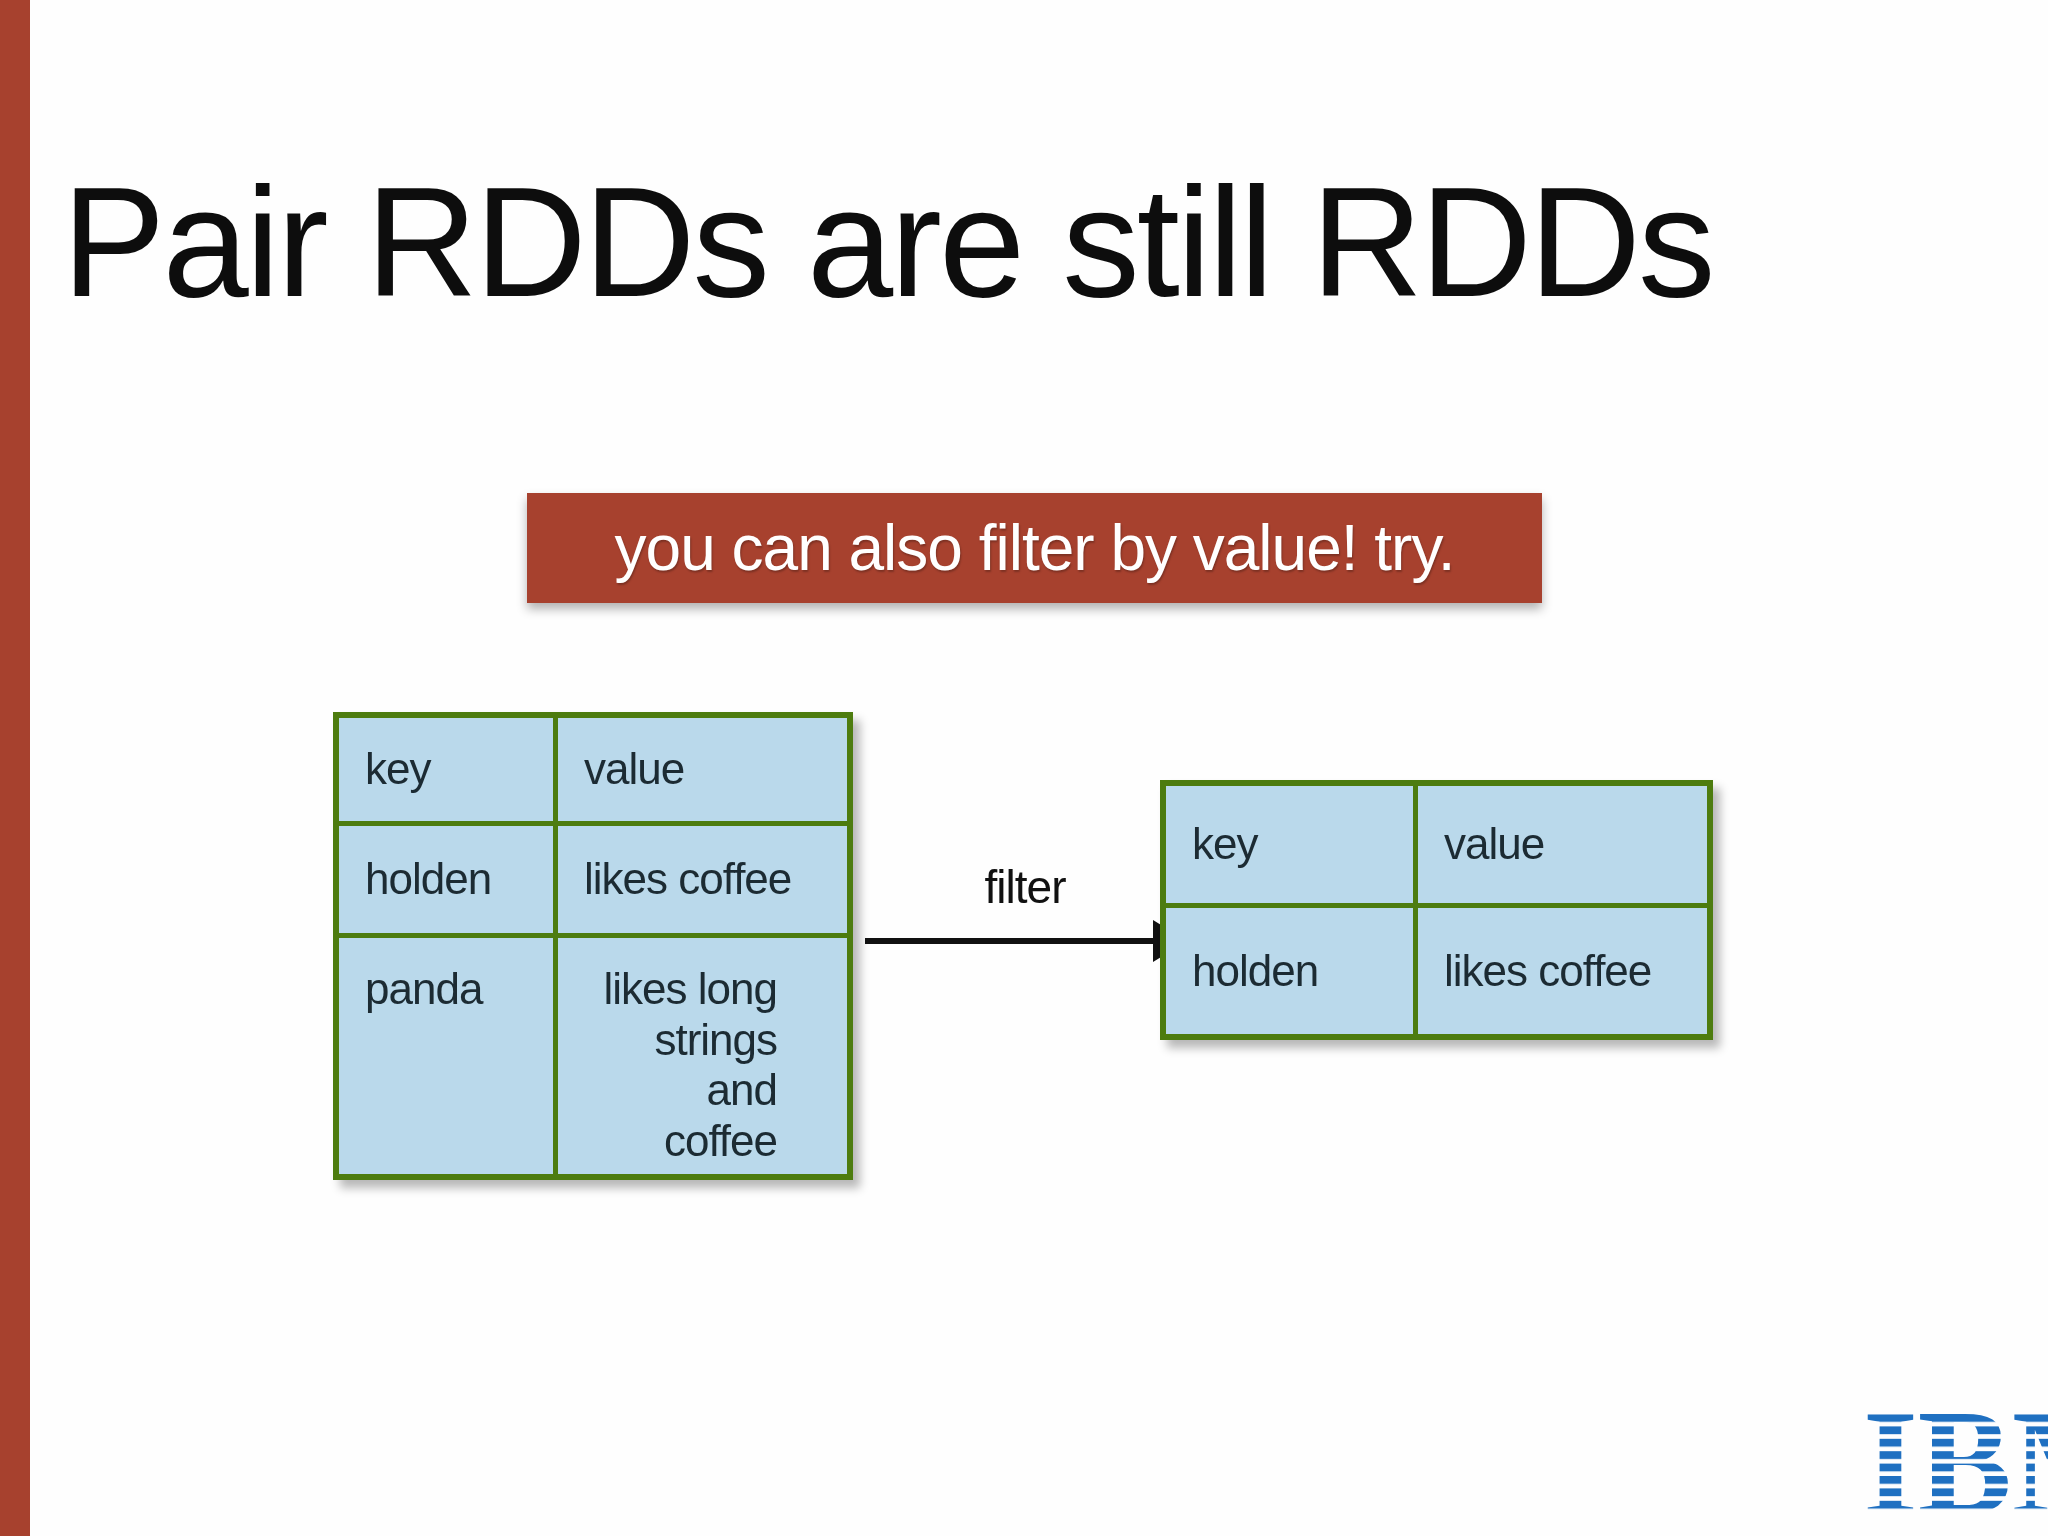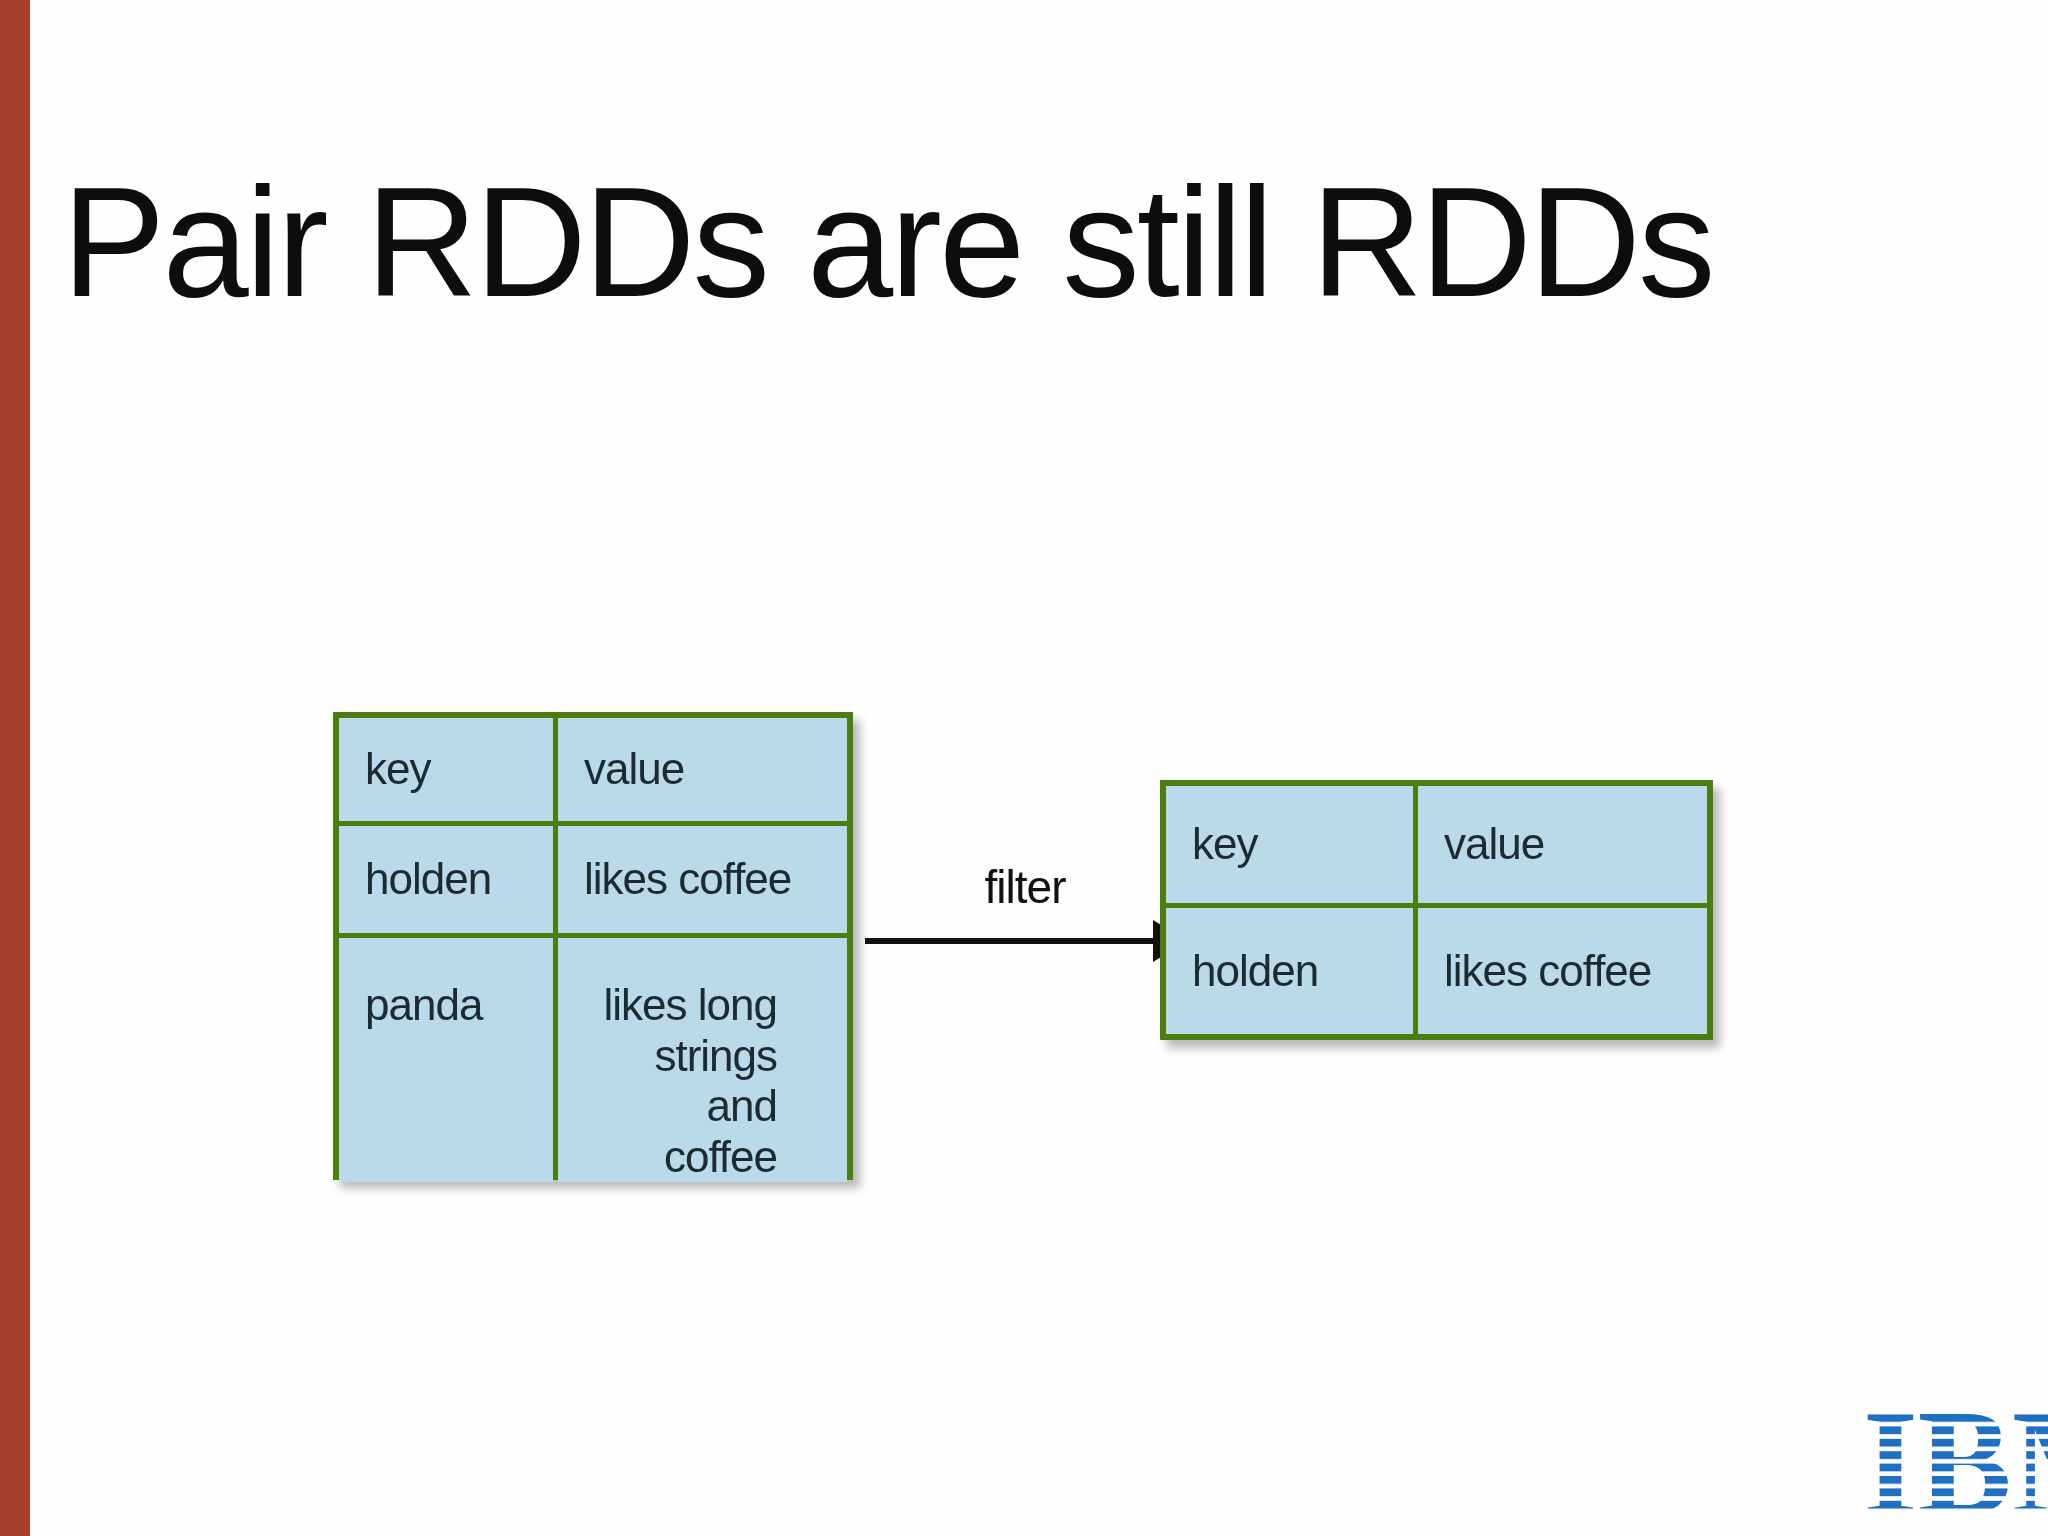--- a/index.html
+++ b/index.html
@@ -40,21 +40,21 @@
     left:1160px;top:780px;width:541px;height:248px;
     grid-template-columns:247px 1fr;
     grid-template-rows:117px 1fr;
   }
   .cell{
     background:var(--cellblue,#bad9eb);
     display:flex;align-items:center;
     padding:0 10px 0 26px;
     font-size:44px;letter-spacing:-1px;color:#1c2b33;line-height:1.15;
   }
-  .cell.top{align-items:flex-start;padding-top:42px;}
+  .cell.top{align-items:flex-start;padding-top:26px;}
   
   .filter-arrow{position:absolute;left:853px;top:860px;width:320px;height:110px;margin-left:12px;}
   .arrow-label{
     position:absolute;left:90px;top:0;width:140px;text-align:center;
     font-size:46px;color:#111;letter-spacing:-1px;
   }
   .arrow-line{position:absolute;left:0;top:78px;width:292px;height:6px;background:#111;}
   .arrow-head{
     position:absolute;left:288px;top:60px;width:0;height:0;
     border-left:34px solid #111;border-top:21px solid transparent;border-bottom:21px solid transparent;
@@ -67,20 +67,23 @@
 </head>
 <body>
 
 <div class="stage">
 
   <div class="left-stripe"></div>
 
   <h1 class="slide-title" style="margin:16px;font-weight:400;">Pair RDDs are still RDDs</h1>
 
 
+  <div class="banner">
+    <span class="banner-text">you can also filter by value! try.</span>
+  </div>
 
   <div class="tbl tbl-left">
     <div class="cell">key</div>
     <div class="cell">value</div>
     <div class="cell">holden</div>
     <div class="cell">likes coffee</div>
     <div class="cell top">panda</div>
     <div class="cell top" style="padding-right:70px;">likes long strings and coffee</div>
   </div>
 

